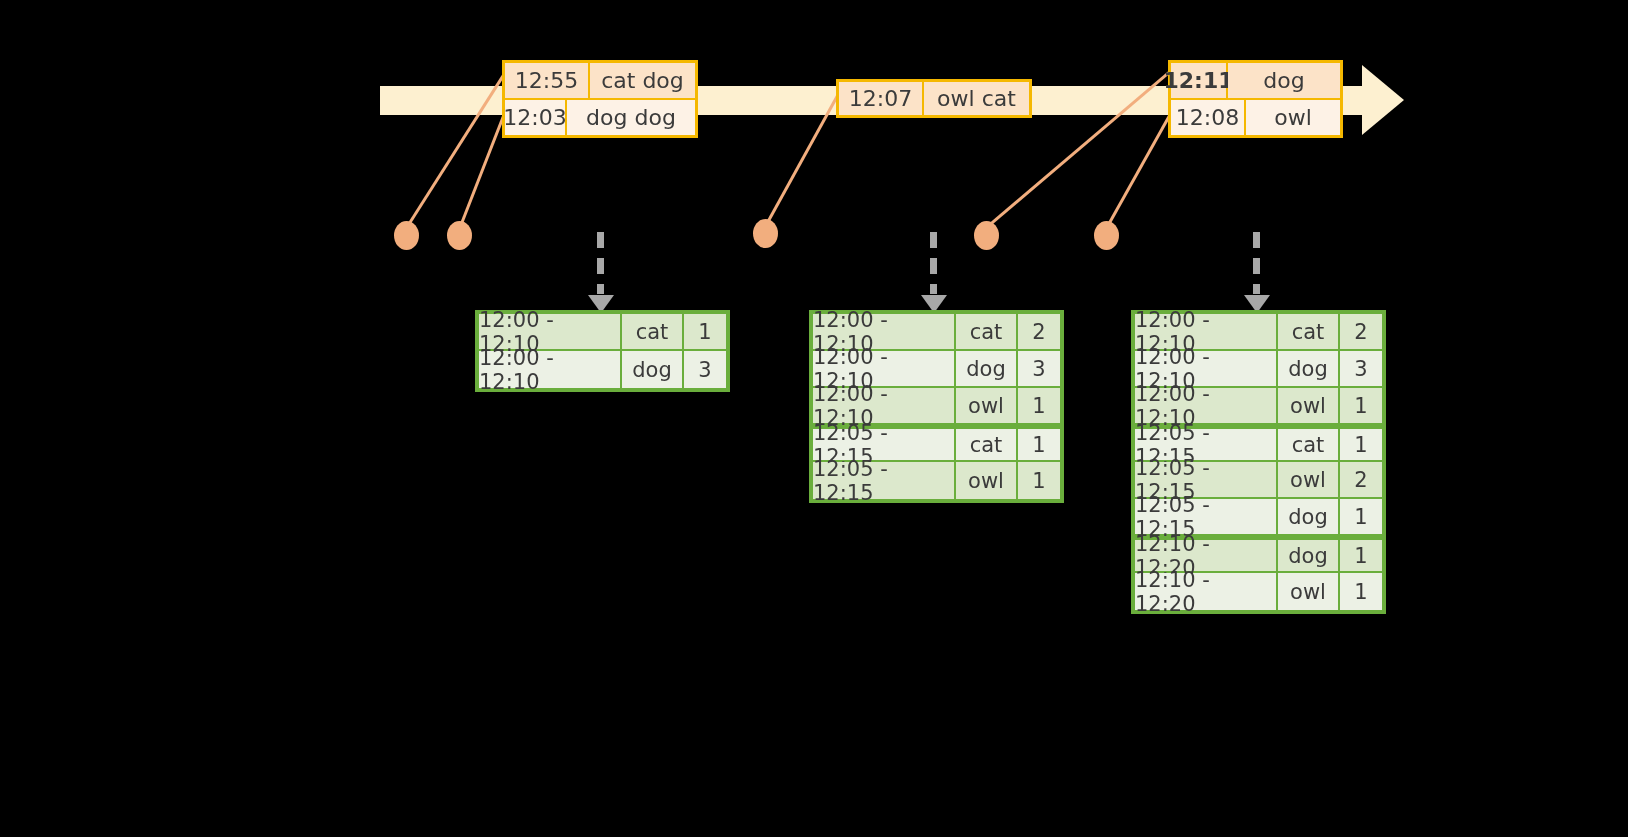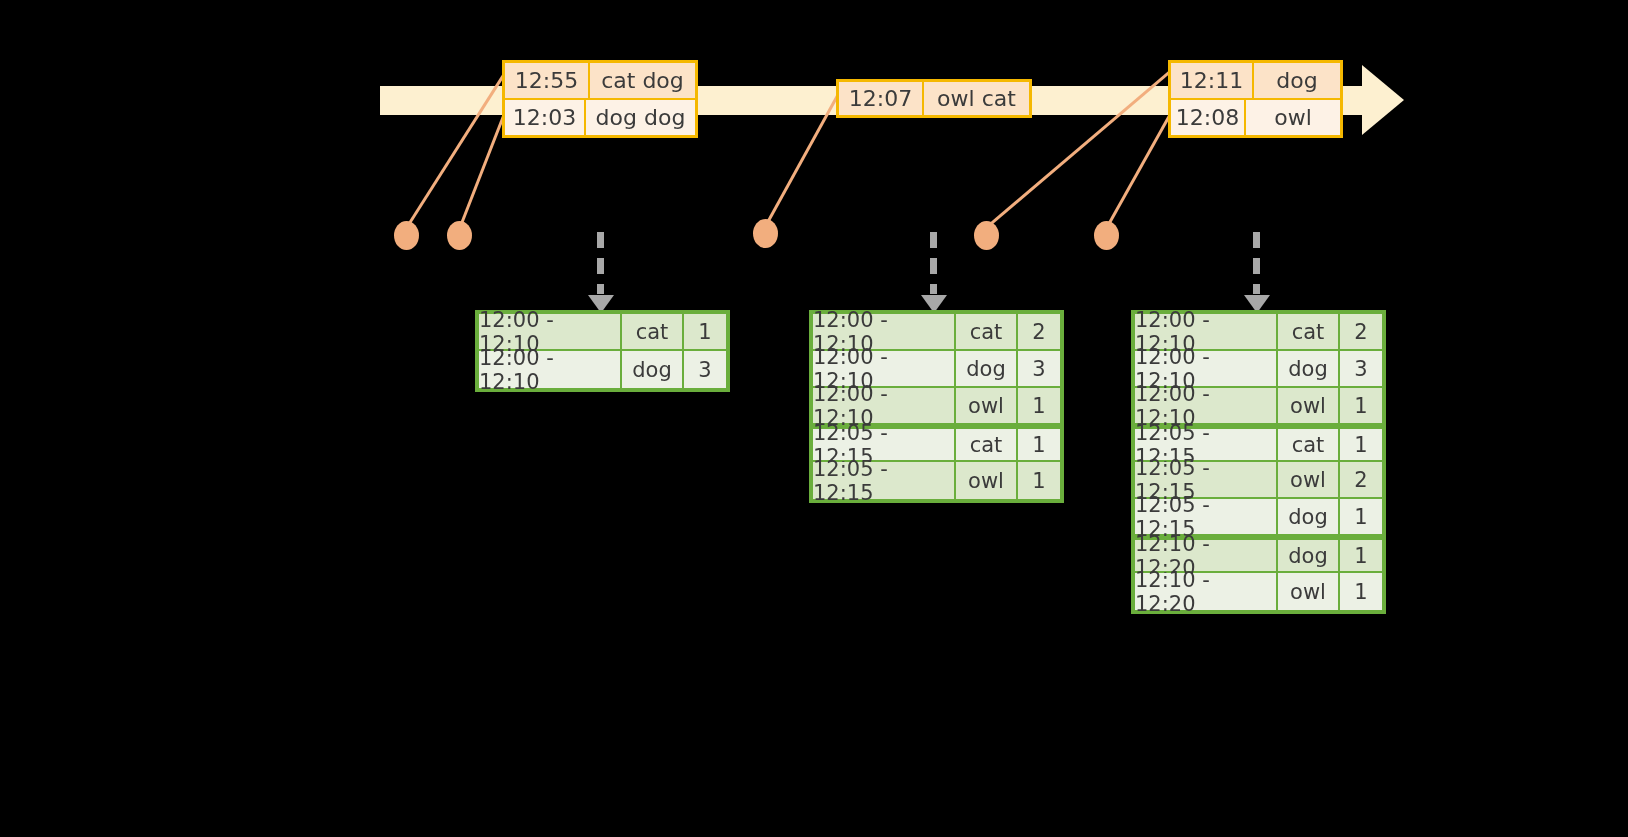--- a/index.html
+++ b/index.html
@@ -88,33 +88,33 @@
       <div class="conn" style="left: 1106px; top: 226px; width: 135.204px; transform: rotate(-60.7808deg);"></div>
     </div>
 
   <div id="events">
       <div class="evt" style="left: 502px; top: 60px; width: 196px; height: 78px;">
         <div class="evt-row shade-a">
           <div class="evt-cell time" style="width: 85px;">12:55</div>
           <div class="evt-cell words" style="flex: 1 1 0%; text-align: right;">cat dog</div>
         </div>
         <div class="evt-row shade-b">
-          <div class="evt-cell time" style="width: 81px;">12:03</div>
+          <div class="evt-cell time" style="width: 62px;">12:03</div>
           <div class="evt-cell words" style="flex: 1 1 0%;">dog dog</div>
         </div>
       </div>
       <div class="evt" style="left: 836px; top: 79px; width: 196px; height: 39px;">
         <div class="evt-row shade-a">
           <div class="evt-cell time" style="width: 85px;">12:07</div>
           <div class="evt-cell words" style="flex: 1 1 0%;">owl cat</div>
         </div>
       </div>
       <div class="evt" style="left: 1168px; top: 60px; width: 175px; height: 78px;">
         <div class="evt-row shade-a">
-          <div class="evt-cell time" style="width: 83px;">12:11</div>
+          <div class="evt-cell time" style="width: 57px; font-weight: bold;">12:11</div>
           <div class="evt-cell words" style="flex: 1 1 0%;">dog</div>
         </div>
         <div class="evt-row shade-b">
           <div class="evt-cell time" style="width: 75px;">12:08</div>
           <div class="evt-cell words" style="flex: 1 1 0%;">owl</div>
         </div>
       </div>
     </div>
 
   <div id="dots">

